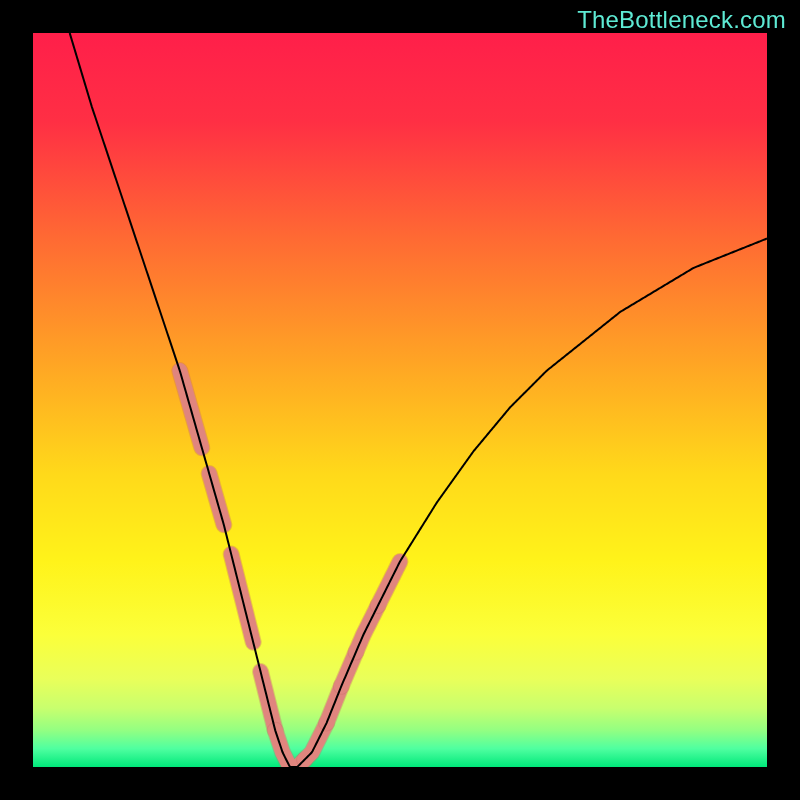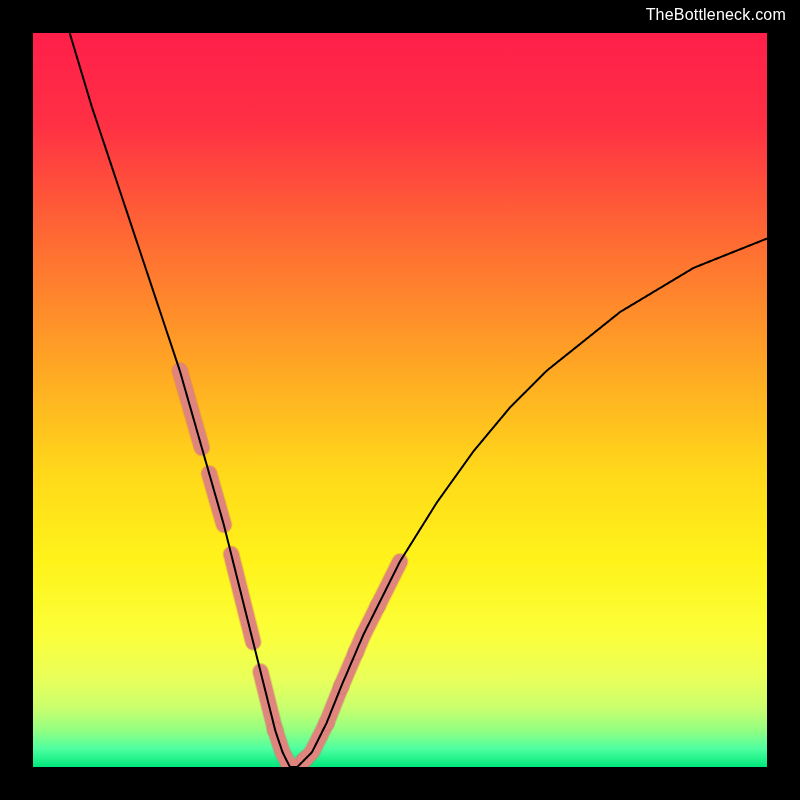--- a/index.html
+++ b/index.html
@@ -8,23 +8,23 @@
     position: relative;
     width: 800px;
     height: 800px;
     background: #000;
   }
   .watermark {
     position: absolute;
     top: 6px;
     right: 14px;
     font-family: Arial, Helvetica, sans-serif;
-    font-size: 16px;
+    font-size: 24px;
     font-weight: 500;
-    color: #ffffff;
+    color: #5eead4;
     letter-spacing: 0.2px;
     z-index: 10;
   }
   .plot-wrap {
     position: absolute;
     left: 33px;
     top: 33px;
     width: 734px;
     height: 734px;
   }

